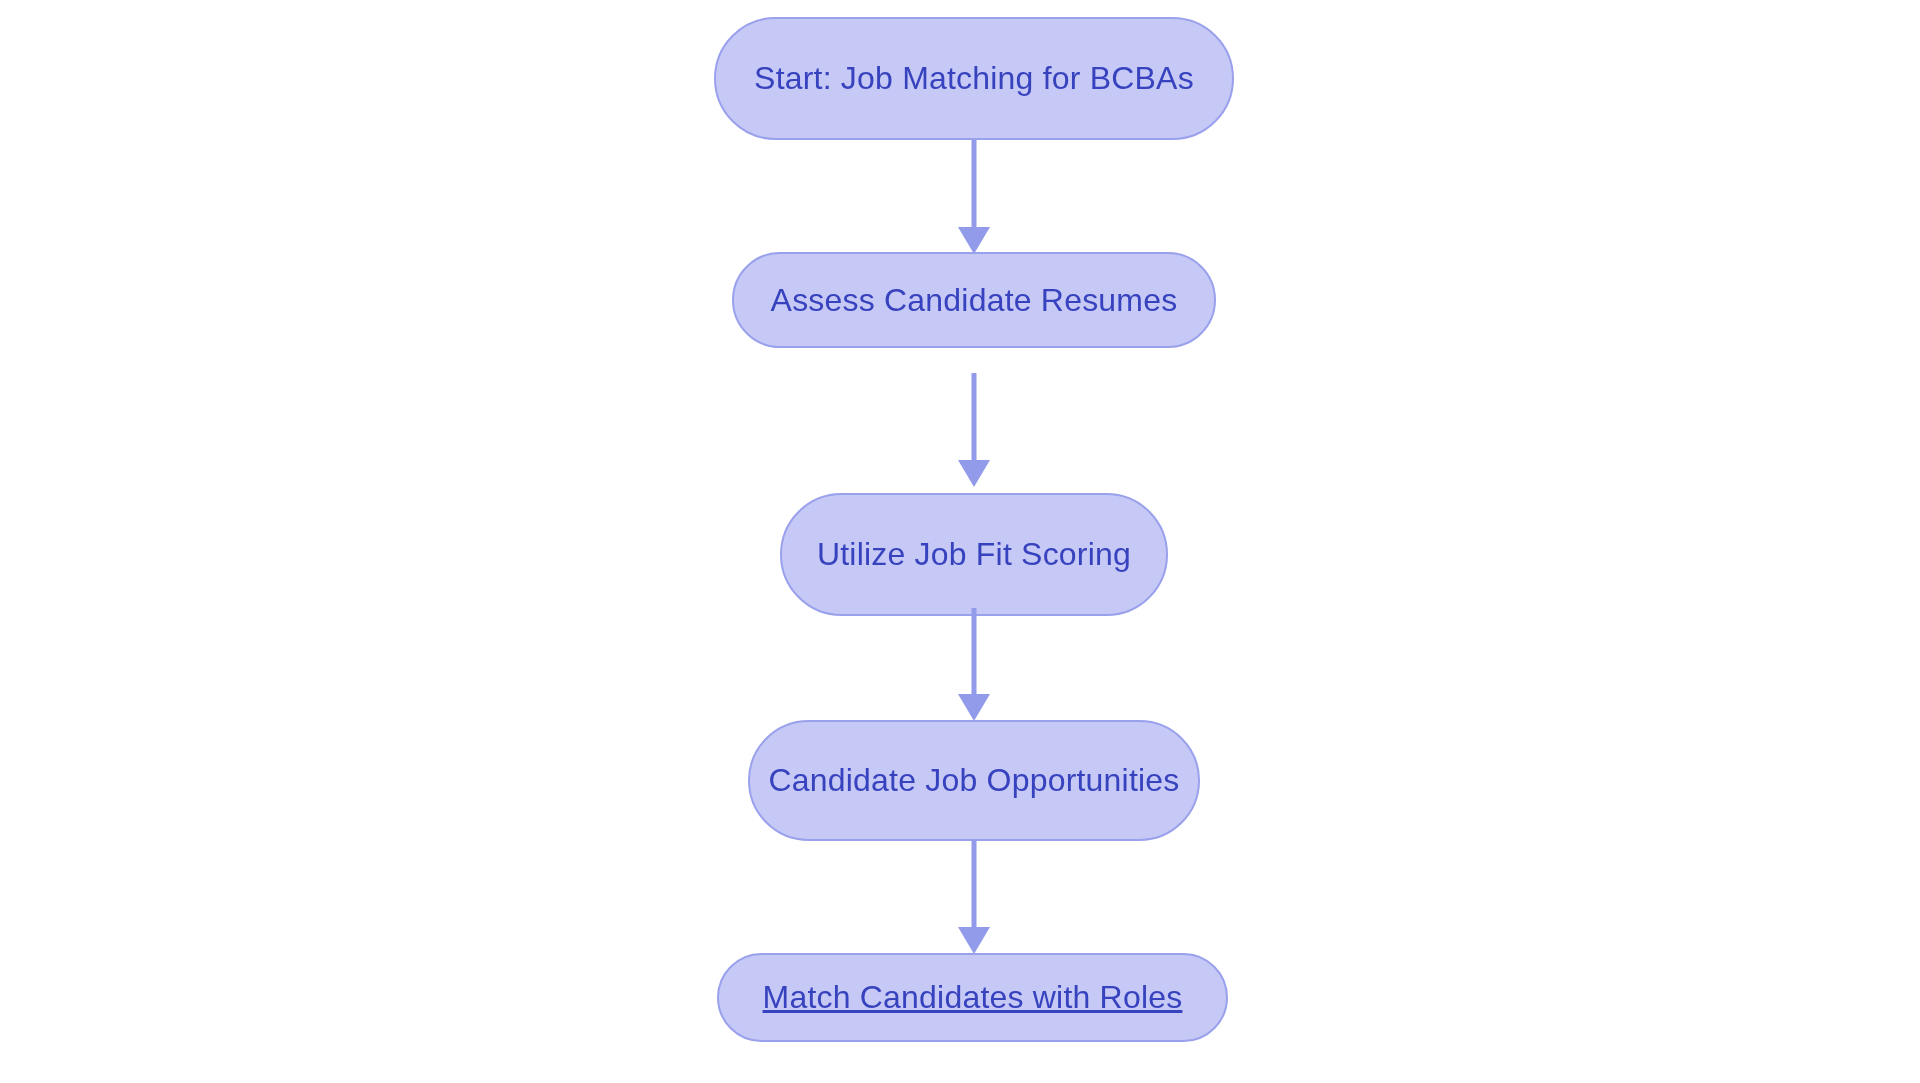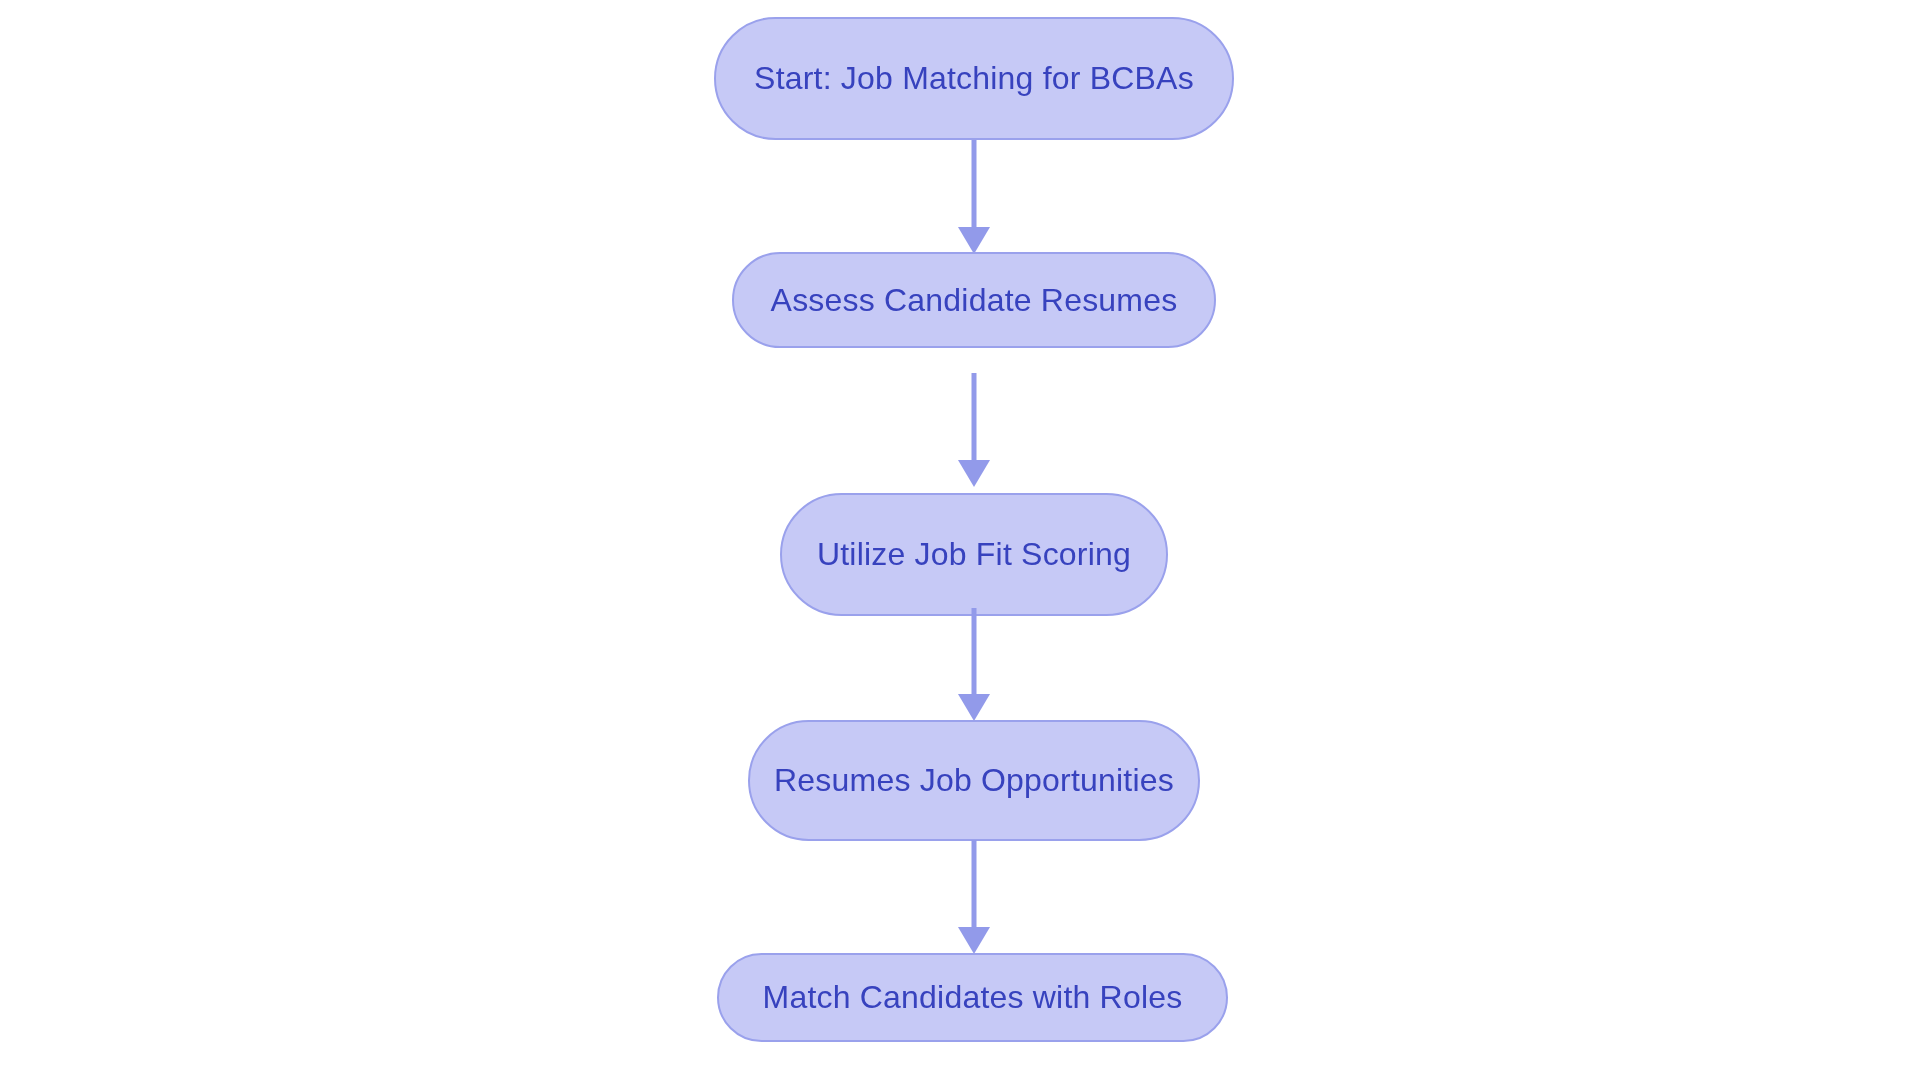--- a/index.html
+++ b/index.html
@@ -32,21 +32,21 @@
     justify-content:center;
     color:var(--node-text);
     font-size:32px;
     letter-spacing:0.2px;
     white-space:nowrap;
   }
   .n1{left:714px; top:17px;  width:520px; height:123px;}
   .n2{left:732px; top:252px; width:484px; height:96px;}
   .n3{left:780px; top:486px; width:388px; height:123px;margin-top:7px;}
   .n4{left:748px; top:720px; width:452px; height:121px;}
-  .n5{left:717px; top:953px; width:511px; height:89px;}
+  .n5{left:717px; top:953px; width:511px; height:89px;text-decoration:underline;}
 
   .arrow{
     position:absolute;
     width:32px;
     left:958px;
   }
   .a1{top:140px; height:114px;}
   .a2{top:373px; height:114px;}
   .a3{top:608px; height:113px;}
   .a4{top:840px; height:114px;}
@@ -97,21 +97,21 @@
   <div class="node n3">
     <span>Utilize Job Fit Scoring</span>
   </div>
 
   <div class="arrow a3">
     <div class="stem"></div>
     <div class="head"></div>
   </div>
 
   <div class="node n4">
-    <span>Resumes Job Opportunities</span>
+    <span>Candidate Job Opportunities</span>
   </div>
 
   <div class="arrow a4">
     <div class="stem"></div>
     <div class="head"></div>
   </div>
 
   <div class="node n5">
     <span>Match Candidates with Roles</span>
   </div>

